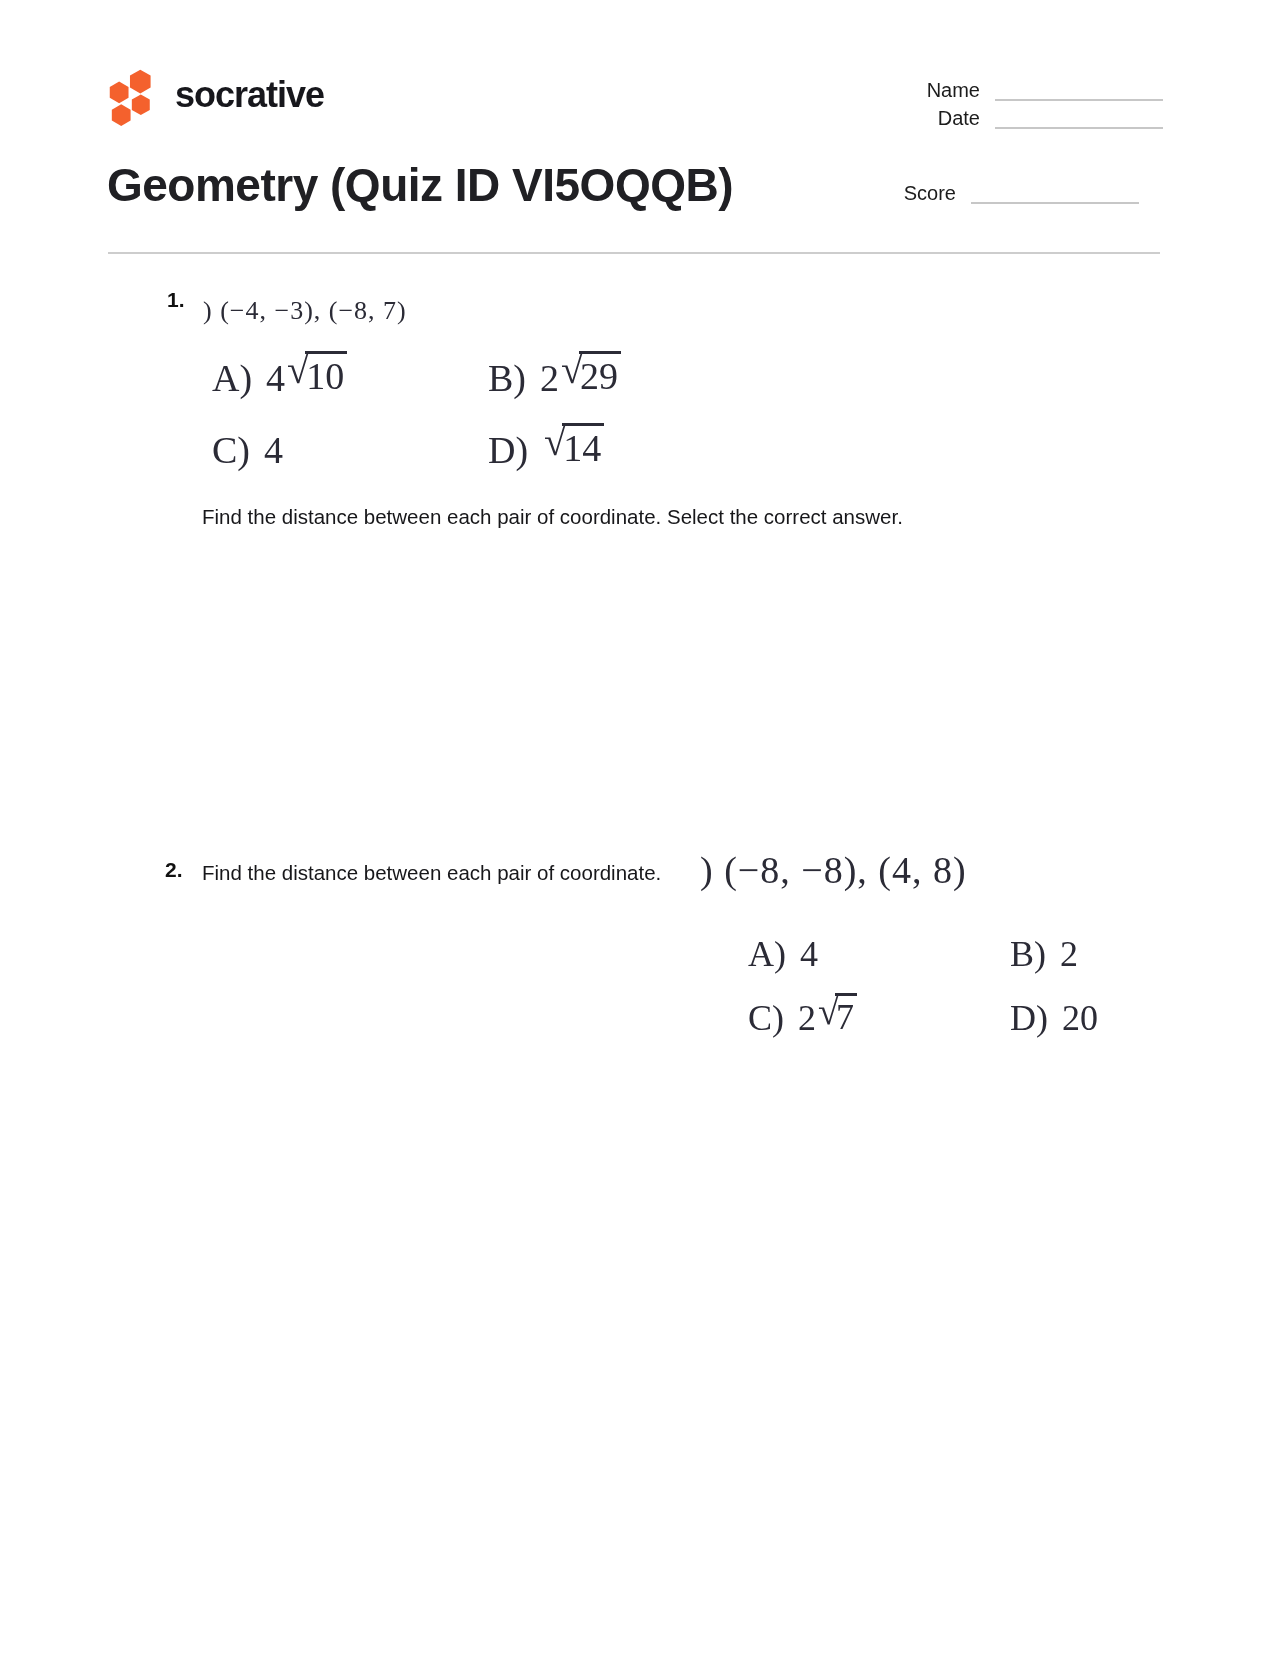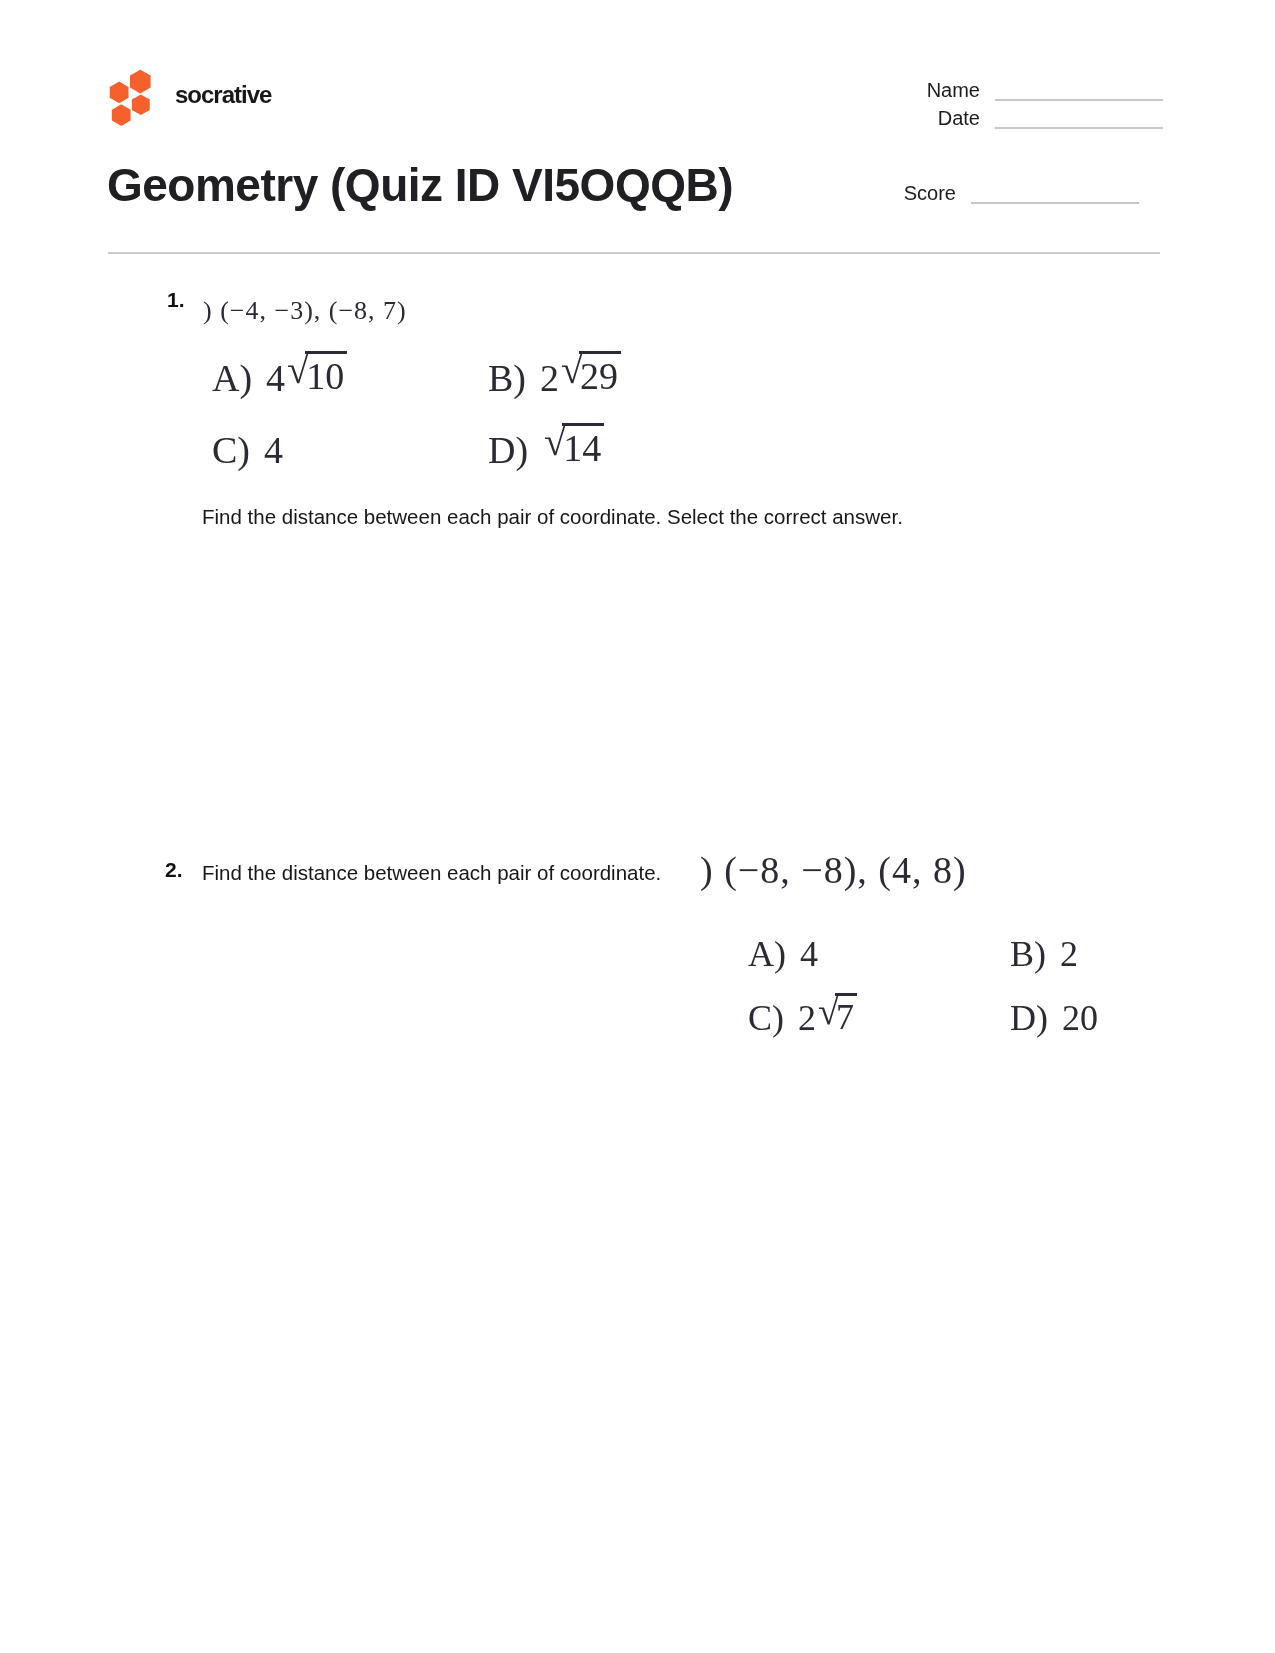--- a/index.html
+++ b/index.html
@@ -17,21 +17,21 @@
   
   .logo {
     position: absolute;
     left: 100px;
     top: 64px;
     display: flex;
     align-items: center;
   }
   .logo svg { display: block; }
   .logo-text {
-    font-size: 24px;
+    font-size: 36px;
     font-weight: 700;
     letter-spacing: -1px;
     color: #17171c;
     margin-left: 13px;
     transform: translateY(-2px);
   }
 
   
   .field-row {
     position: absolute;

